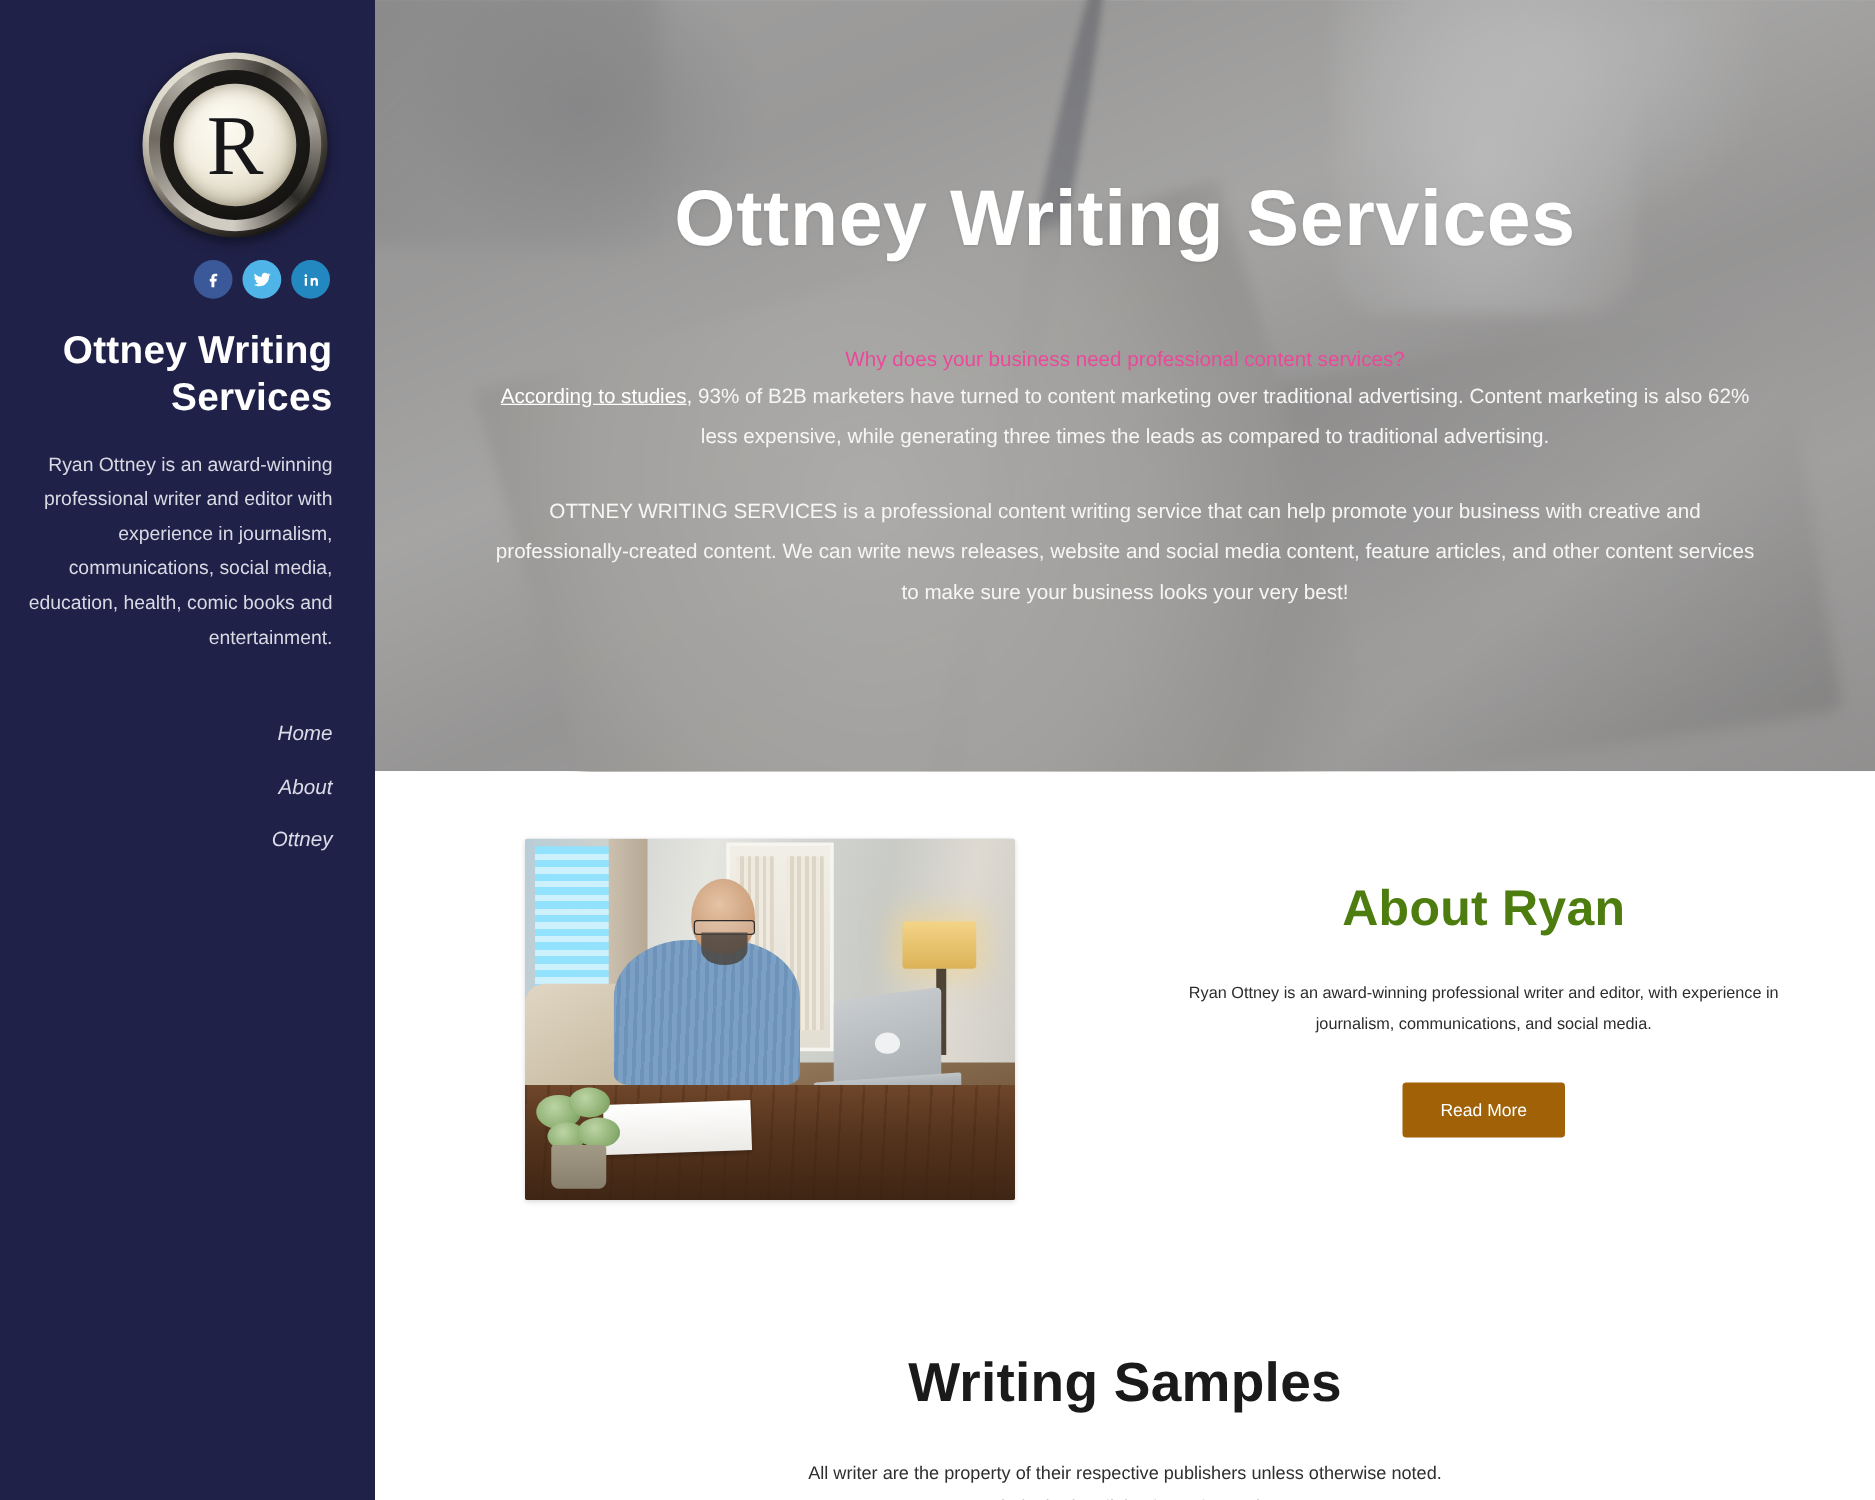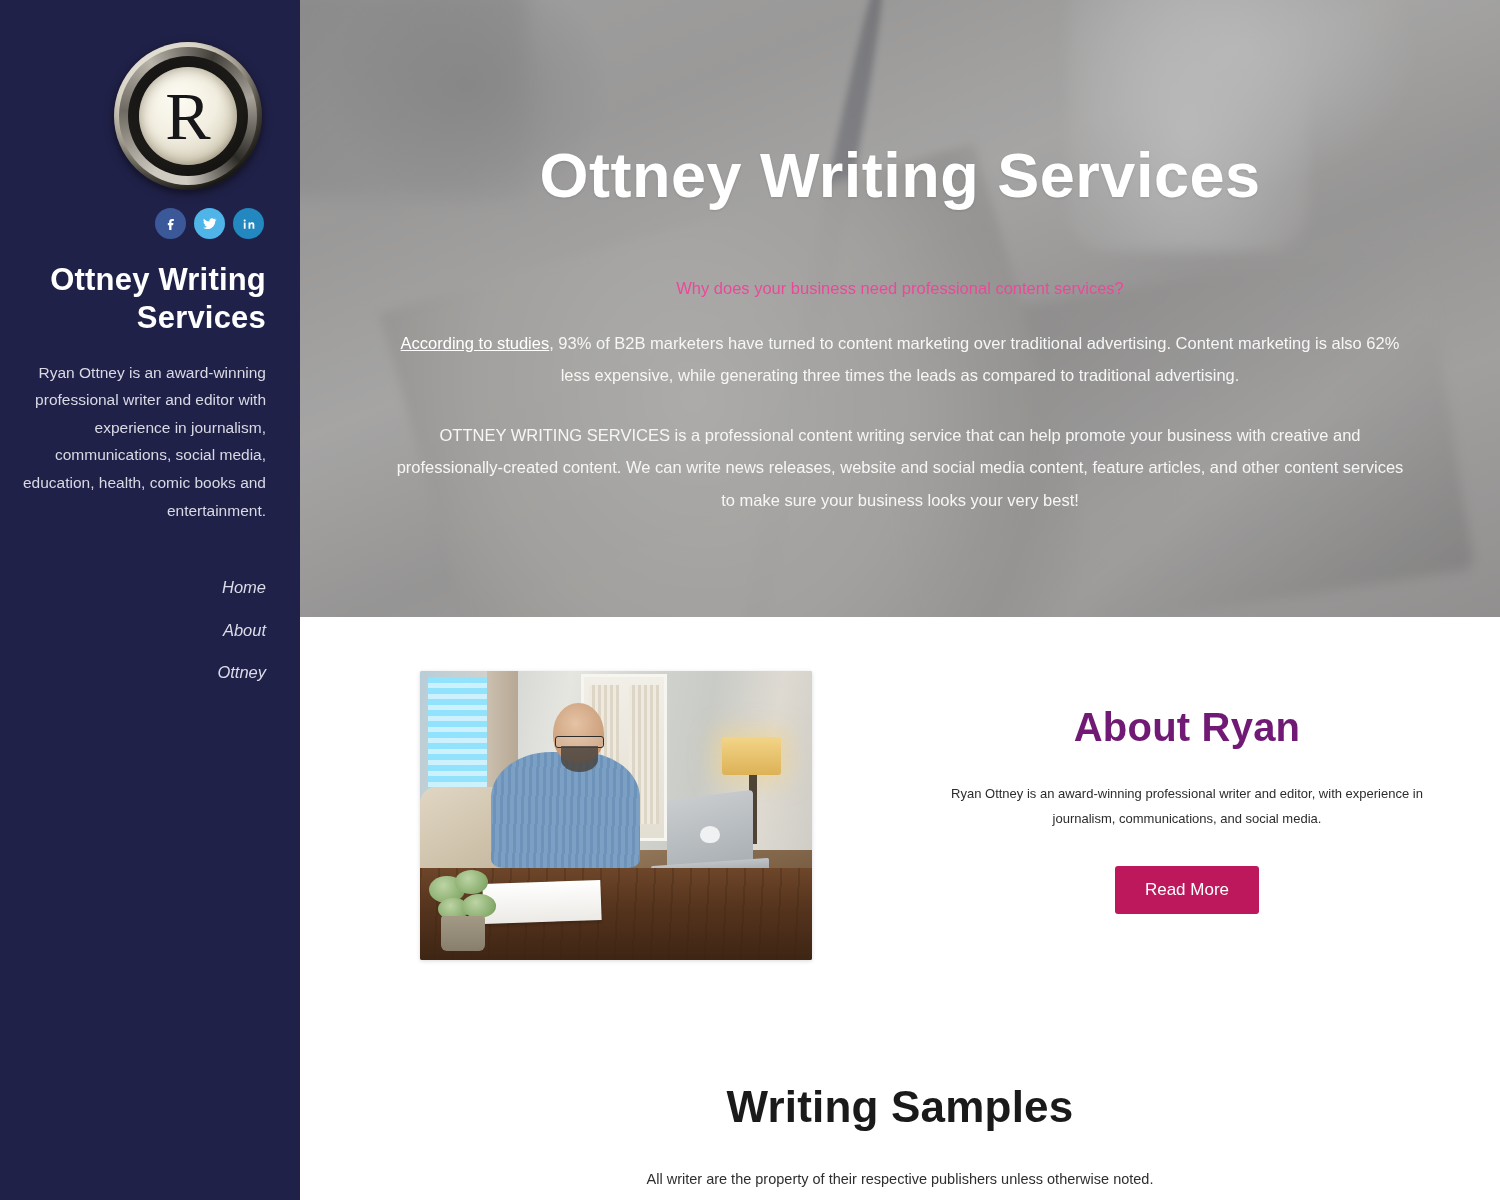--- a/index.html
+++ b/index.html
@@ -250,21 +250,20 @@
     text-shadow: 0 1px 3px rgba(0,0,0,.12);
   }
   .hero-sub {
     margin-top: 64px;
     font-size: 16.5px;
     color: #ec4899;
     line-height: 1.6;
     font-weight: 400;
   }
   .hero-p {
-    margin-top: 26px;
     font-size: 16.5px;
     color: #f6f6f6;
     line-height: 1.95;
     font-weight: 400;
   }
   .hero-p.second { margin-top: 28px; }
   .hero-link {
     color: #ffffff;
     text-decoration: underline;
   }
@@ -405,36 +404,36 @@
   .ph-l4 { width: 44%; height: 26%; left: 48%; bottom: 36%; }
 
   .about-text-col {
     flex: 1;
     text-align: center;
     padding: 32px 70px 0 24px;
   }
   .about-title {
     font-size: 40px;
     font-weight: 700;
-    color: #701a75;
+    color: #4d7c0f;
     letter-spacing: .2px;
     line-height: 1.2;
   }
   .about-body {
     margin-top: 30px;
     font-size: 13px;
     line-height: 1.95;
     color: #2c2c2c;
   }
   .read-more {
     display: inline-block;
     margin-top: 34px;
-    background: #be185d;
+    background: #a16207;
     color: #ffffff;
-    font-size: 17px;
+    font-size: 14px;
     padding: 14px 30px;
     border: none;
     border-radius: 3px;
     cursor: pointer;
     font-family: "Liberation Sans", sans-serif;
     line-height: 1.2;
   }
 
   
   .samples {

